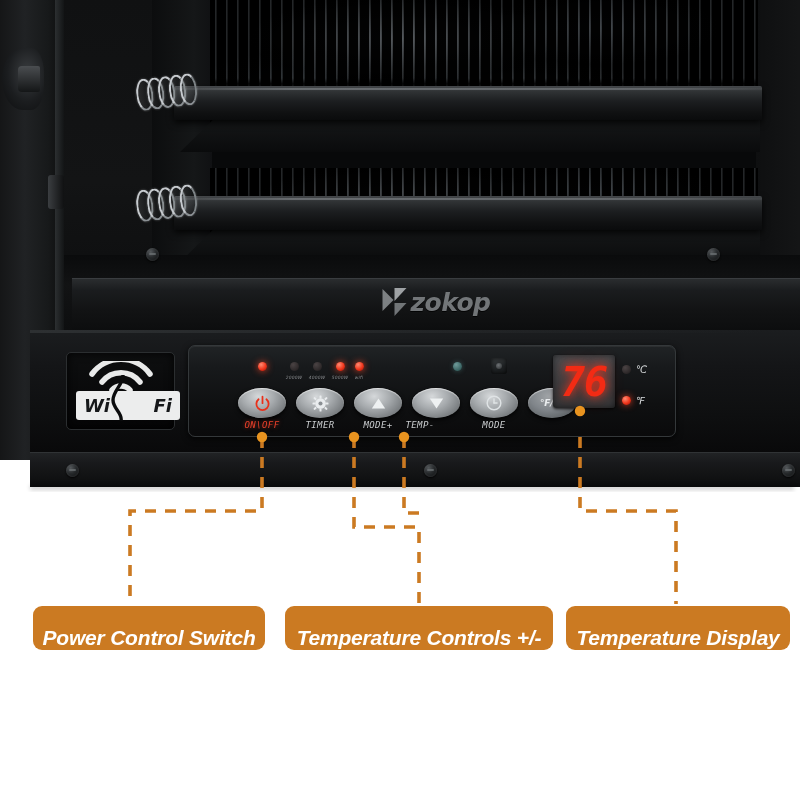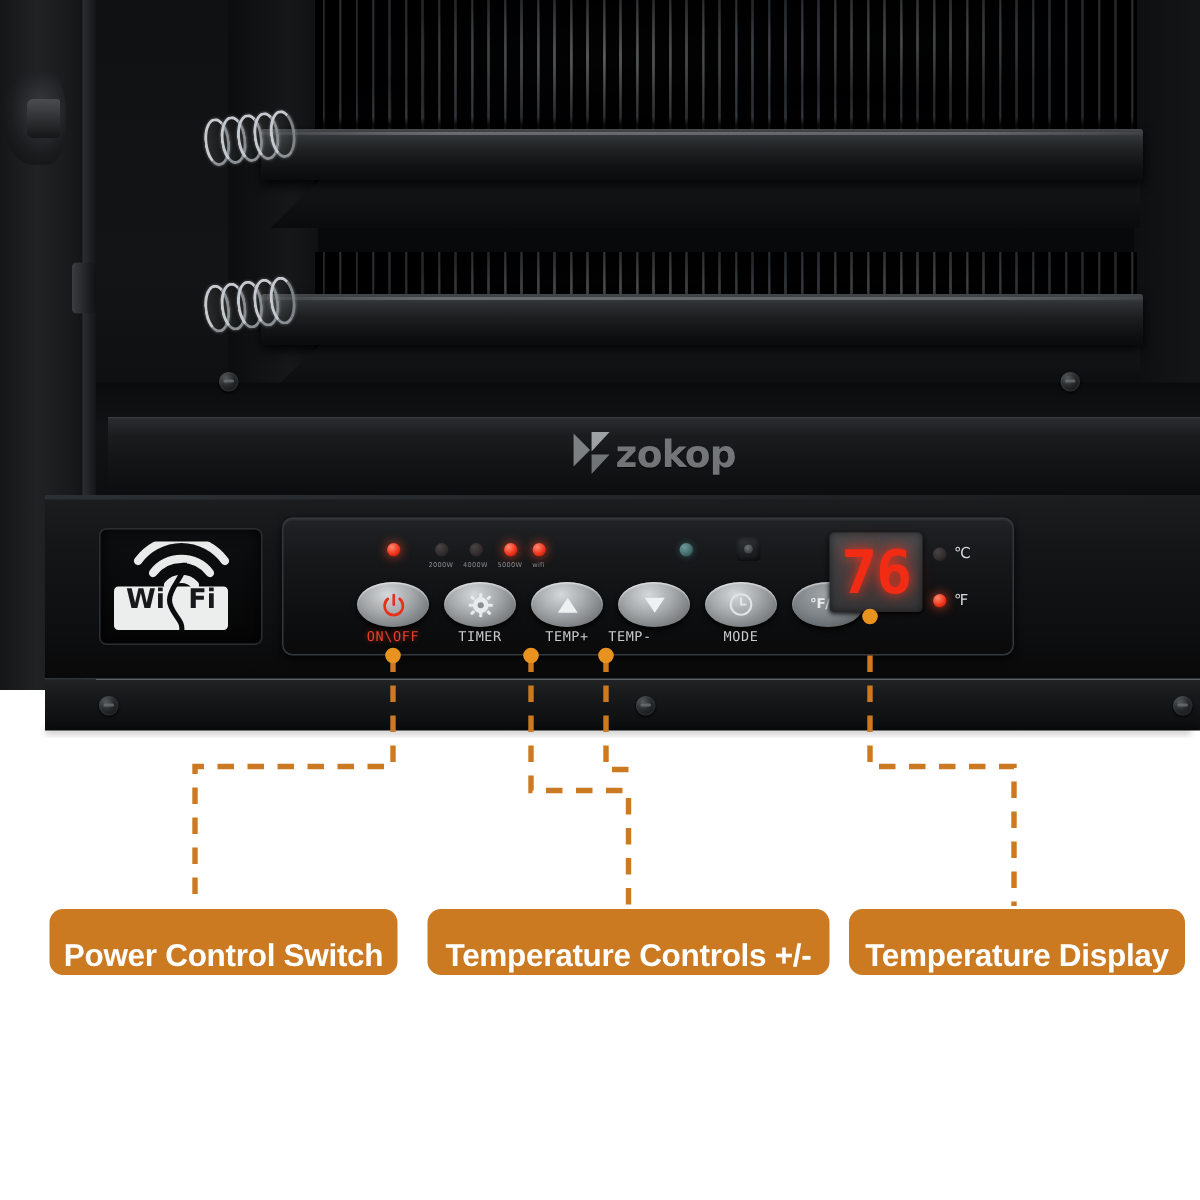--- a/index.html
+++ b/index.html
@@ -2,21 +2,21 @@
 <html><head>
 <meta charset="utf-8">
 <title>Garage Heater Control Panel Annotated</title>
 <style>
   html,body{margin:0;padding:0;background:#ffffff;}
   body{
     width:800px;height:800px;overflow:hidden;position:relative;
     font-family:"Liberation Sans", sans-serif;
     -webkit-font-smoothing:antialiased;
   }
-  #stage{position:absolute;left:0;top:0;width:800px;height:800px;background:#ffffff;}
+  #stage{position:absolute;left:0;top:0;width:800px;height:800px;background:#ffffff;font-style:italic;}
 
   
   .photo{position:absolute;left:0;top:0;width:800px;height:492px;overflow:hidden;background:#ffffff;}
 
   
   .side-wall{
     position:absolute;left:0;top:0;width:62px;height:460px;
     background:linear-gradient(90deg,#151617 0%,#202224 40%,#17191a 78%,#0d0e0f 100%);
   }
   .side-wall-edge{
@@ -164,23 +164,23 @@
 
   
   .wifi-badge{
     position:absolute;left:66px;top:352px;width:107px;height:76px;
     background:linear-gradient(180deg,#0e0f10,#050506);
     border:1px solid #2b2e30;border-radius:5px;
     box-shadow:inset 0 0 10px rgba(0,0,0,.9);
   }
   .wifi-waves{position:absolute;left:50%;top:8px;transform:translateX(-50%);}
   .wifi-word{
-    position:absolute;left:9px;top:38px;width:76px;height:29px;
+    position:absolute;left:9px;top:38px;width:104px;height:29px;
     background:#eceded;border-radius:3px;
-    display:flex;align-items:flex-start;justify-content:space-between;
+    display:flex;align-items:center;justify-content:space-between;
     padding:0 8px;box-sizing:border-box;
   }
   .wifi-word span{
     font-family:"DejaVu Sans", sans-serif;
     font-size:18px;font-weight:700;color:#16181a;line-height:1;
   }
   .wifi-swoosh{position:absolute;left:40px;top:22px;}
 
   
   .console{
@@ -411,21 +411,21 @@
         <line x1="10" y1="10" x2="10" y2="5.4" stroke="#dfe3e5" stroke-width="1.6" stroke-linecap="round"></line>
         <line x1="10" y1="10" x2="13.4" y2="10" stroke="#dfe3e5" stroke-width="1.6" stroke-linecap="round"></line>
       </svg>
     </div>
     <div class="btn dim" style="left:528px;top:388px">
       <span class="btn-txt">°F/°C</span>
     </div>
 
     <div class="btn-lab red" style="left:262px;top:420px">ON\OFF</div>
     <div class="btn-lab" style="left:320px;top:420px">TIMER</div>
-    <div class="btn-lab" style="left:378px;top:420px">TEMP+</div>
+    <div class="btn-lab" style="left:378px;top:420px">MODE+</div>
     <div class="btn-lab" style="left:420px;top:420px">TEMP-</div>
     <div class="btn-lab" style="left:494px;top:420px">MODE</div>
 
     <div class="tdisp">
       <span class="tdisp-val">76</span>
     </div>
     <div class="unit-row" style="left:622px;top:364px">
       <span class="led off" style="position:relative;left:0;top:0;display:inline-block"></span>
       <span class="unit-txt">℃</span>
     </div>

